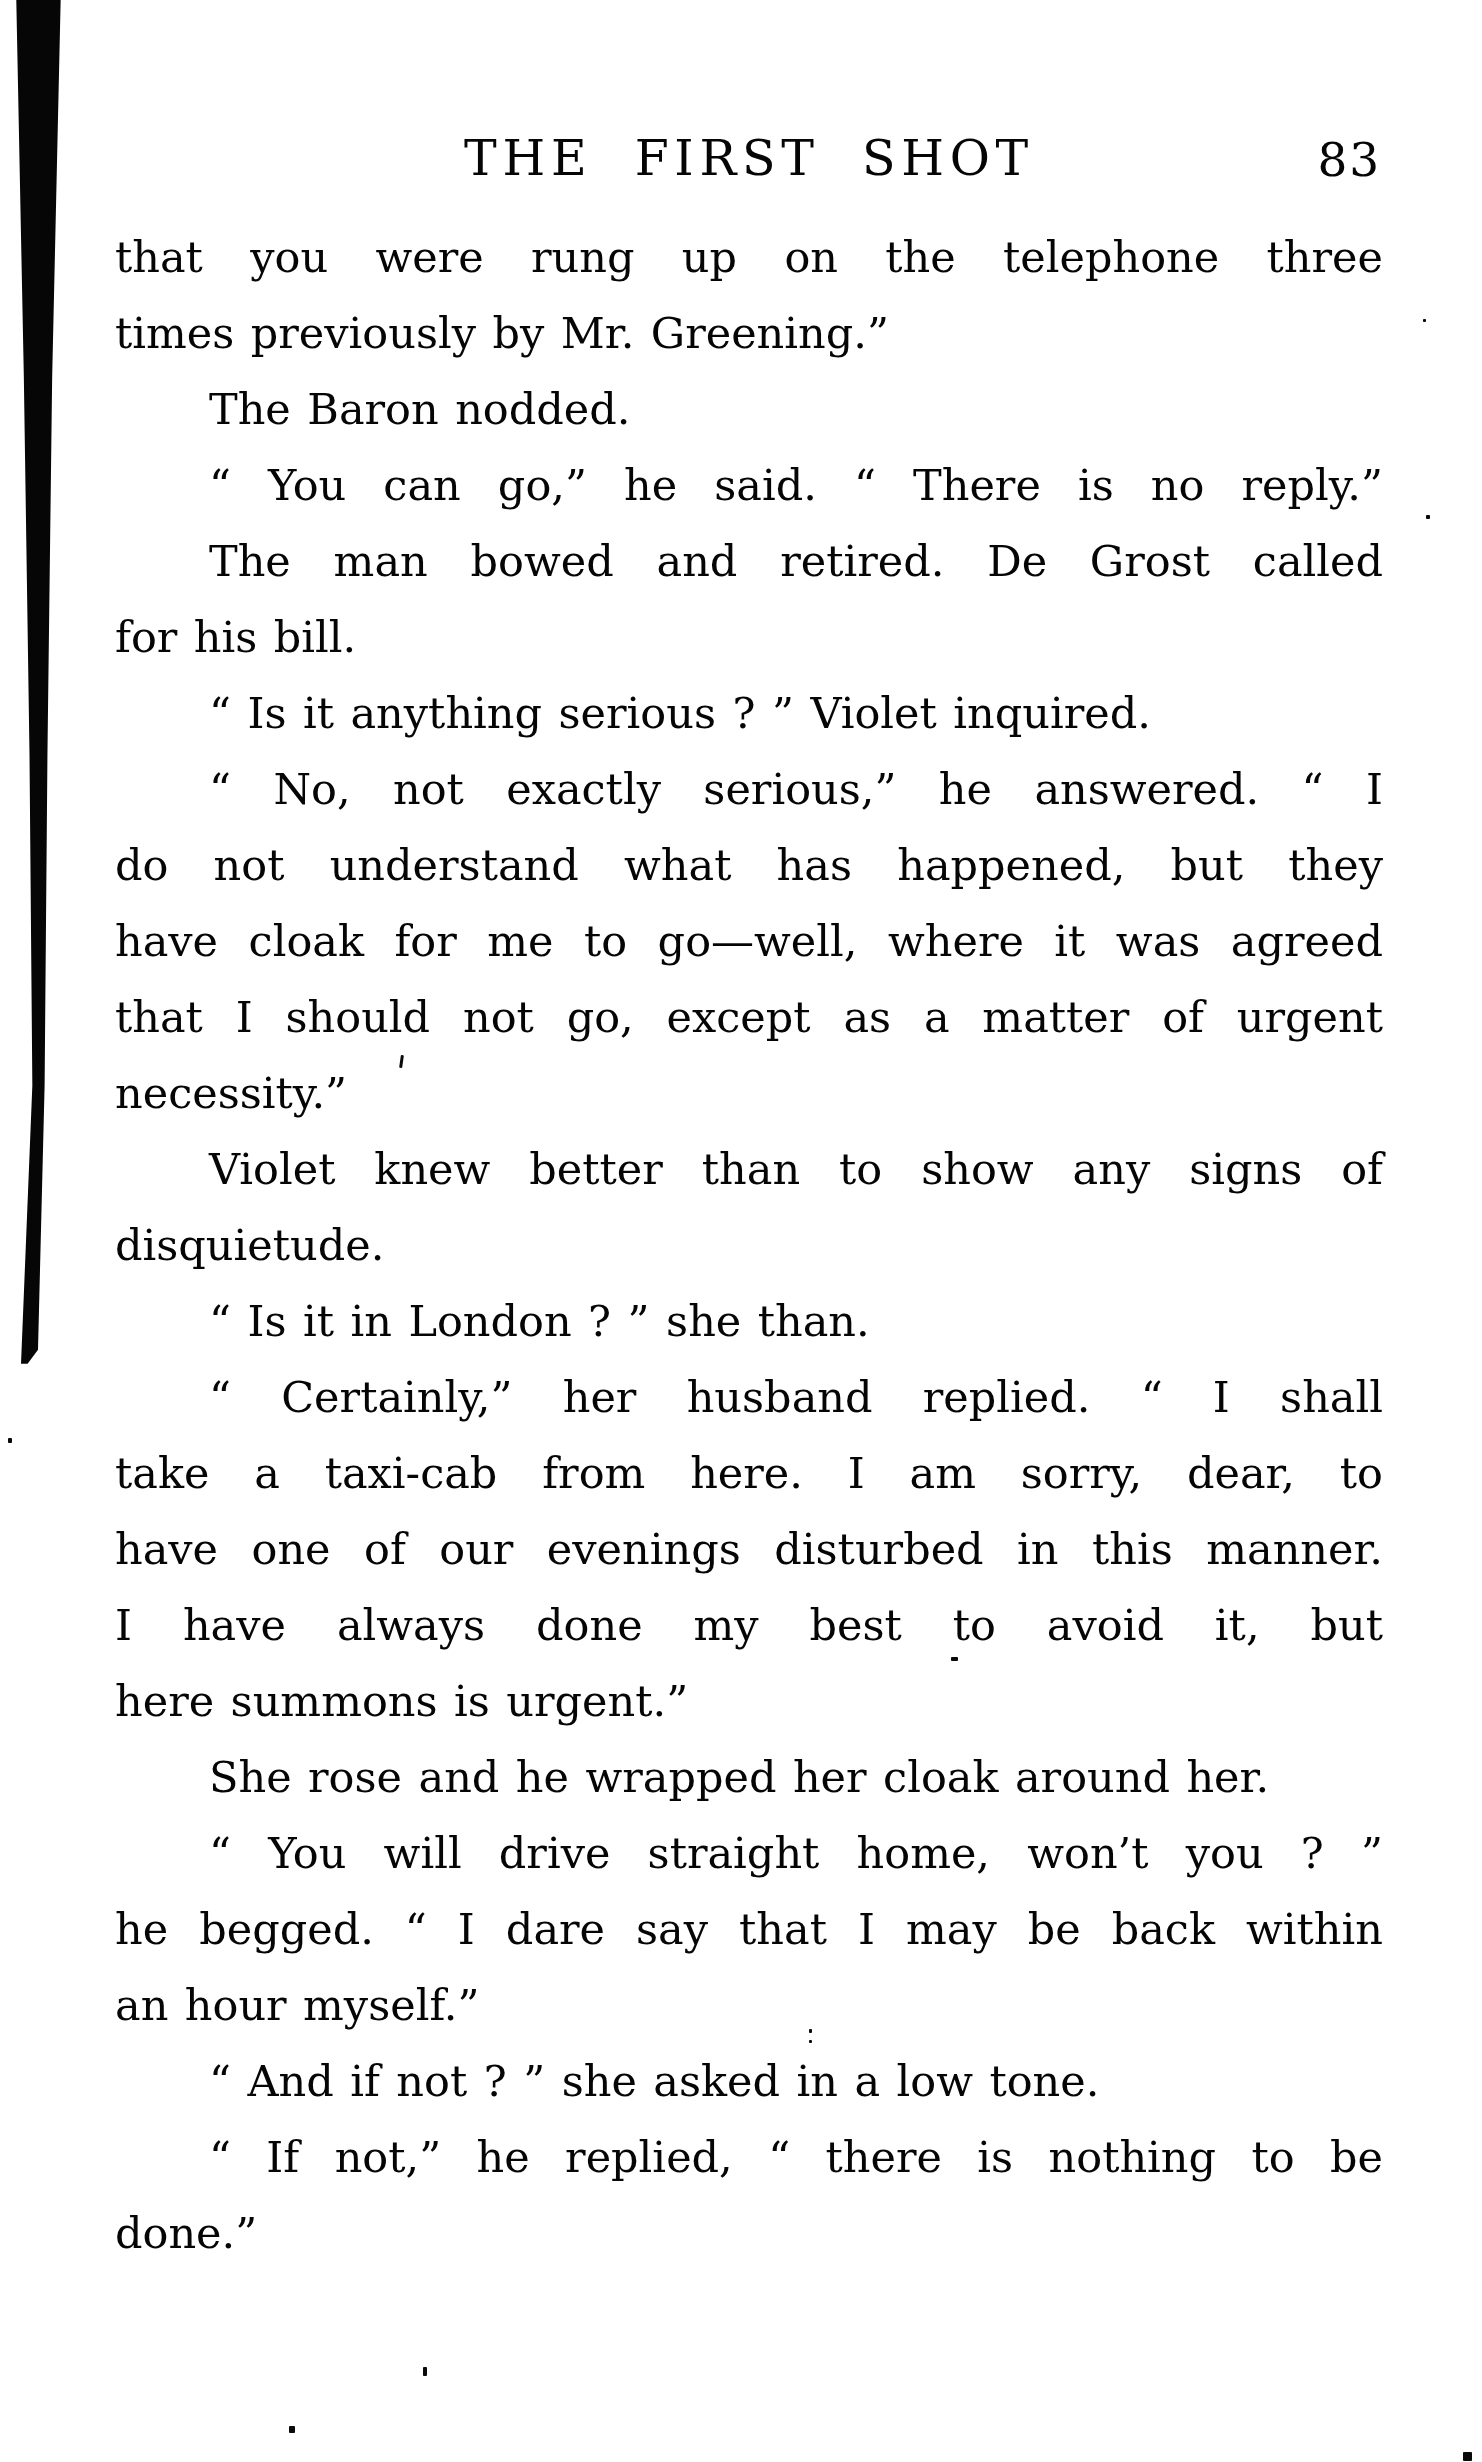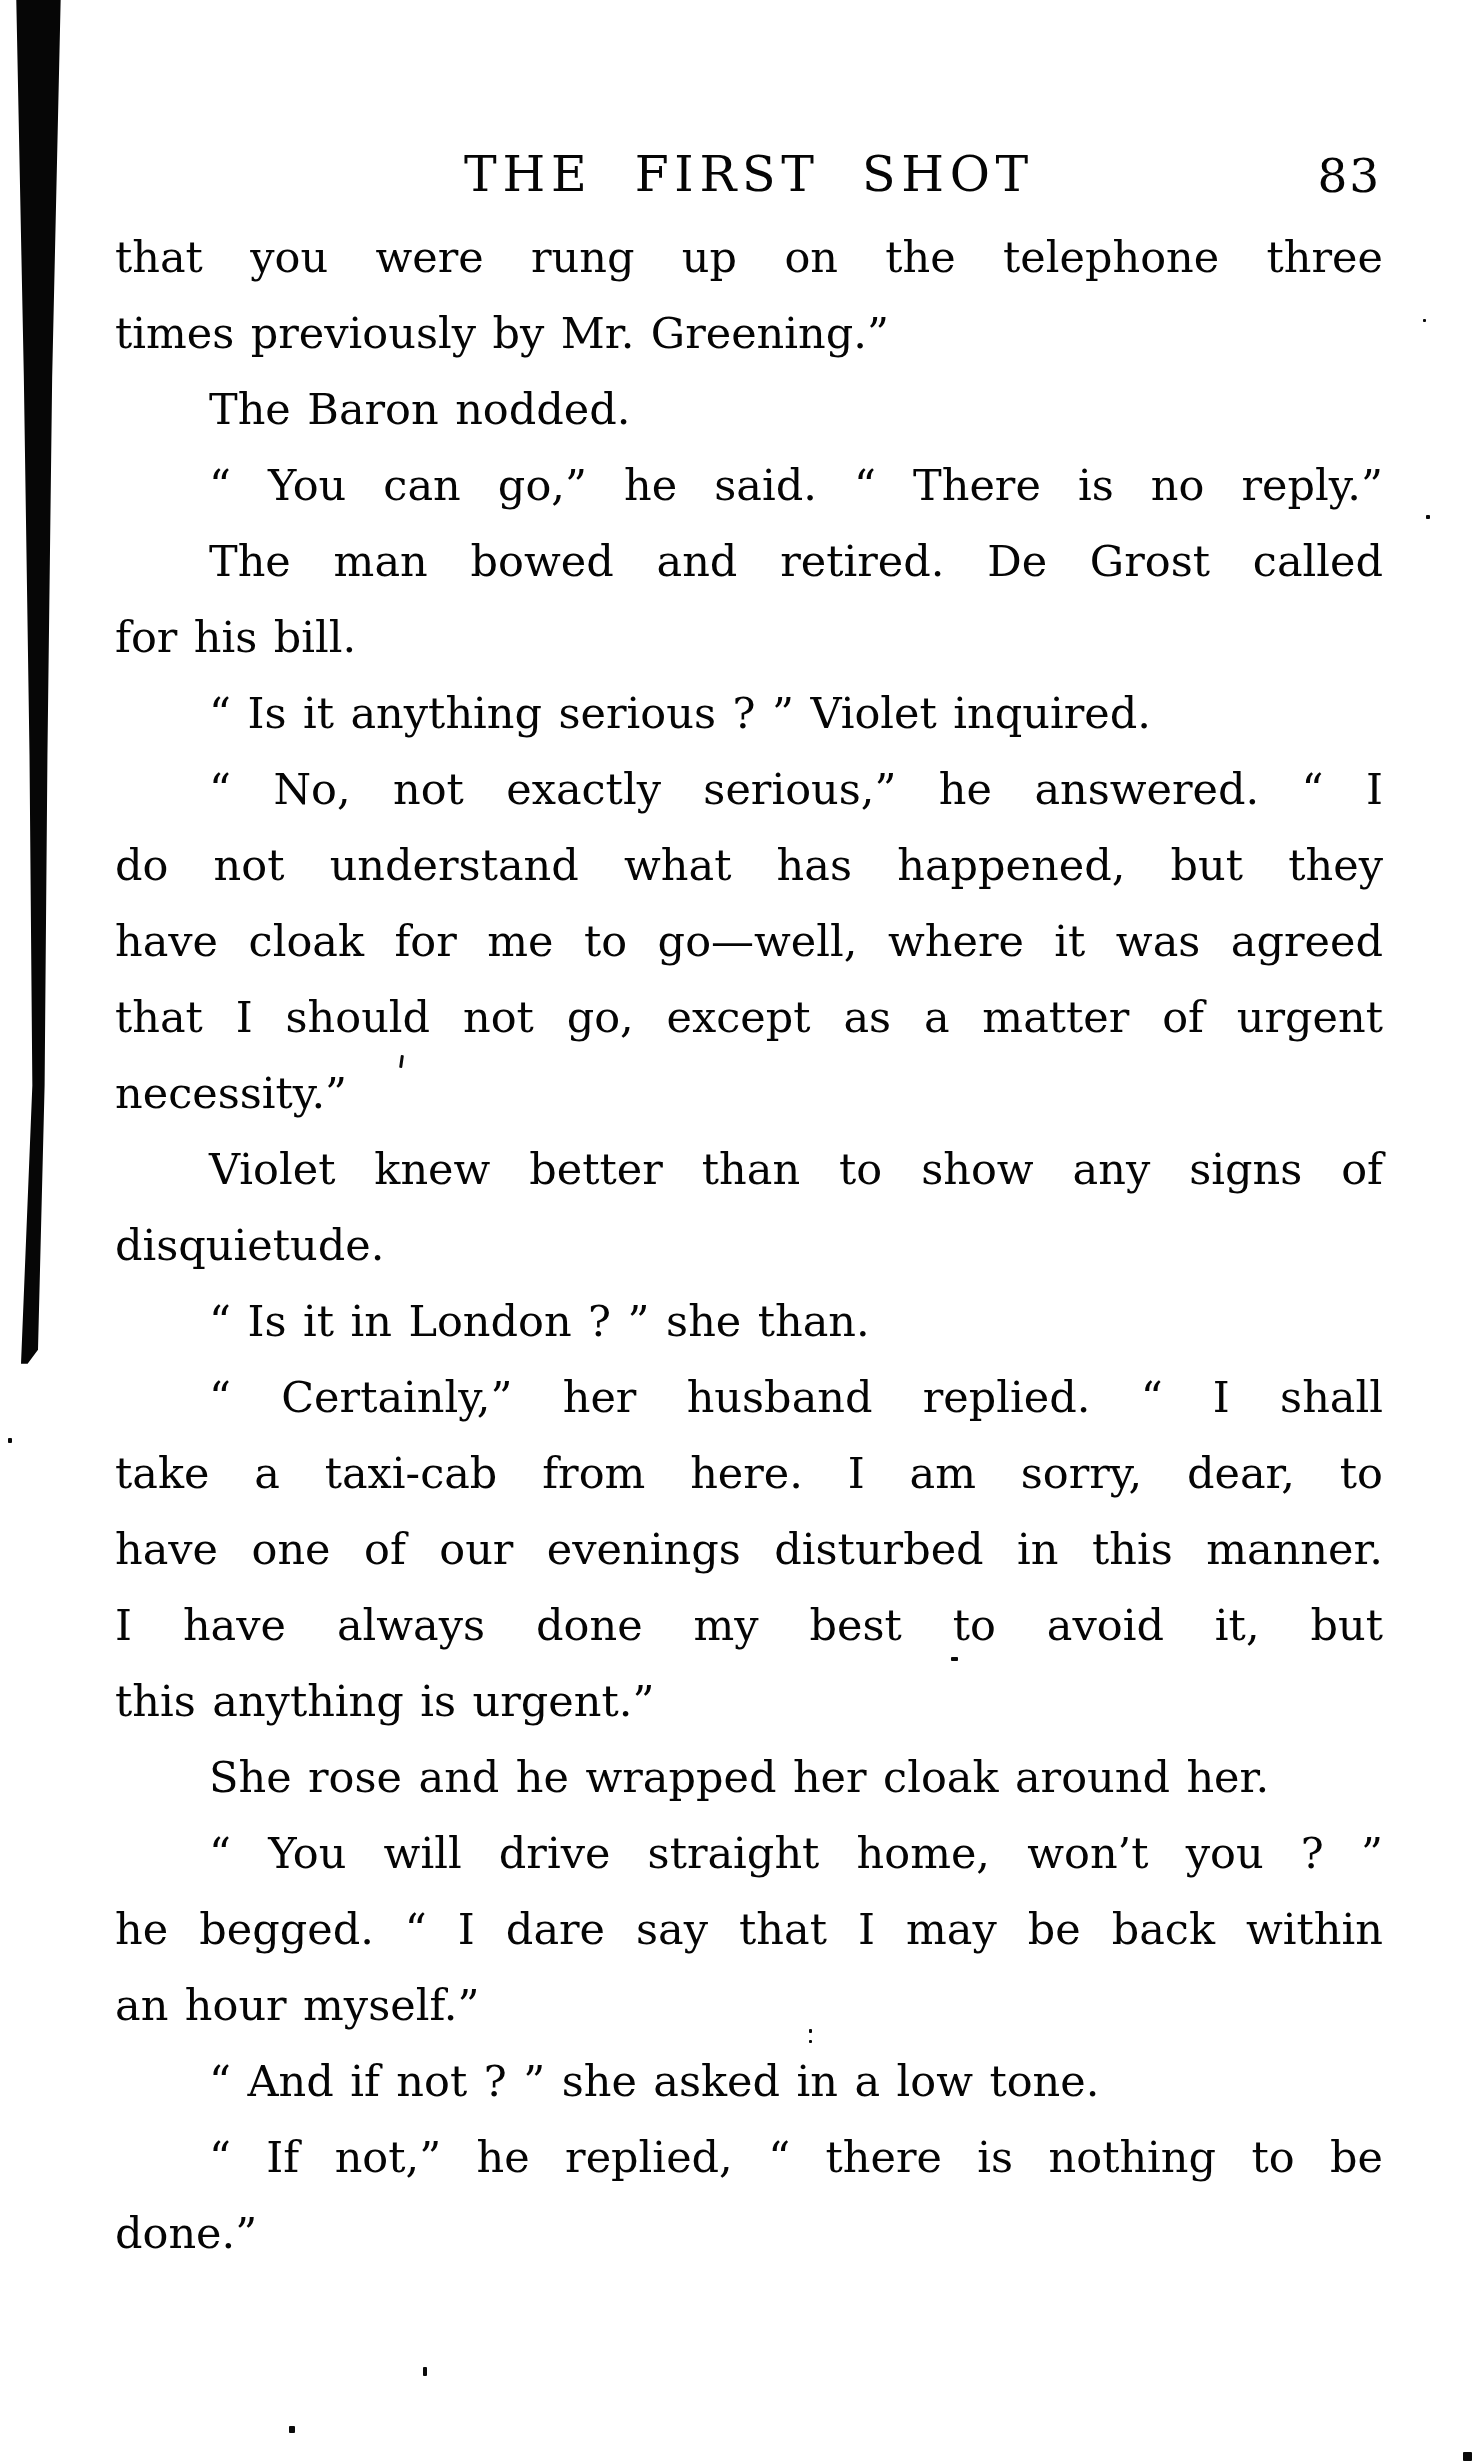--- a/index.html
+++ b/index.html
@@ -9,21 +9,21 @@
     position: relative;
     overflow: hidden;
     font-family: "DejaVu Serif", "Liberation Serif", serif;
     color: #050505;
   }
   .page { position: absolute; inset: 0; }
 
   
   .header {
     position: absolute;
-    top: 130px; left: 115px; width: 1268px; height: 66px; margin-top: 16px;
+    top: 130px; left: 115px; width: 1268px; height: 66px;
   }
   .running-title {
     position: absolute;
     left: 0; right: 0;
     text-align: center;
     font-size: 49px;
     letter-spacing: 5.7px;
     word-spacing: 21px;
     white-space: nowrap;
   }
@@ -90,21 +90,21 @@
       <div class="line justify">have cloak for me to go—well, where it was agreed</div>
       <div class="line justify">that I should not go, except as a matter of urgent</div>
       <div class="line">necessity.”</div>
       <div class="line justify indent">Violet knew better than to show any signs of</div>
       <div class="line">disquietude.</div>
       <div class="line indent">“ Is it in London ? ” she than.</div>
       <div class="line justify indent">“ Certainly,” her husband replied. “ I shall</div>
       <div class="line justify">take a taxi-cab from here. I am sorry, dear, to</div>
       <div class="line justify">have one of our evenings disturbed in this manner.</div>
       <div class="line justify">I have always done my best to avoid it, but</div>
-      <div class="line">this anything is urgent.”</div>
+      <div class="line">here summons is urgent.”</div>
       <div class="line indent">She rose and he wrapped her cloak around her.</div>
       <div class="line justify indent">“ You will drive straight home, won’t you ? ”</div>
       <div class="line justify">he begged. “ I dare say that I may be back within</div>
       <div class="line">an hour myself.”</div>
       <div class="line indent">“ And if not ? ” she asked in a low tone.</div>
       <div class="line justify indent">“ If not,” he replied, “ there is nothing to be</div>
       <div class="line">done.”</div>
     </div>
 
   <div class="speck sp1"></div>

